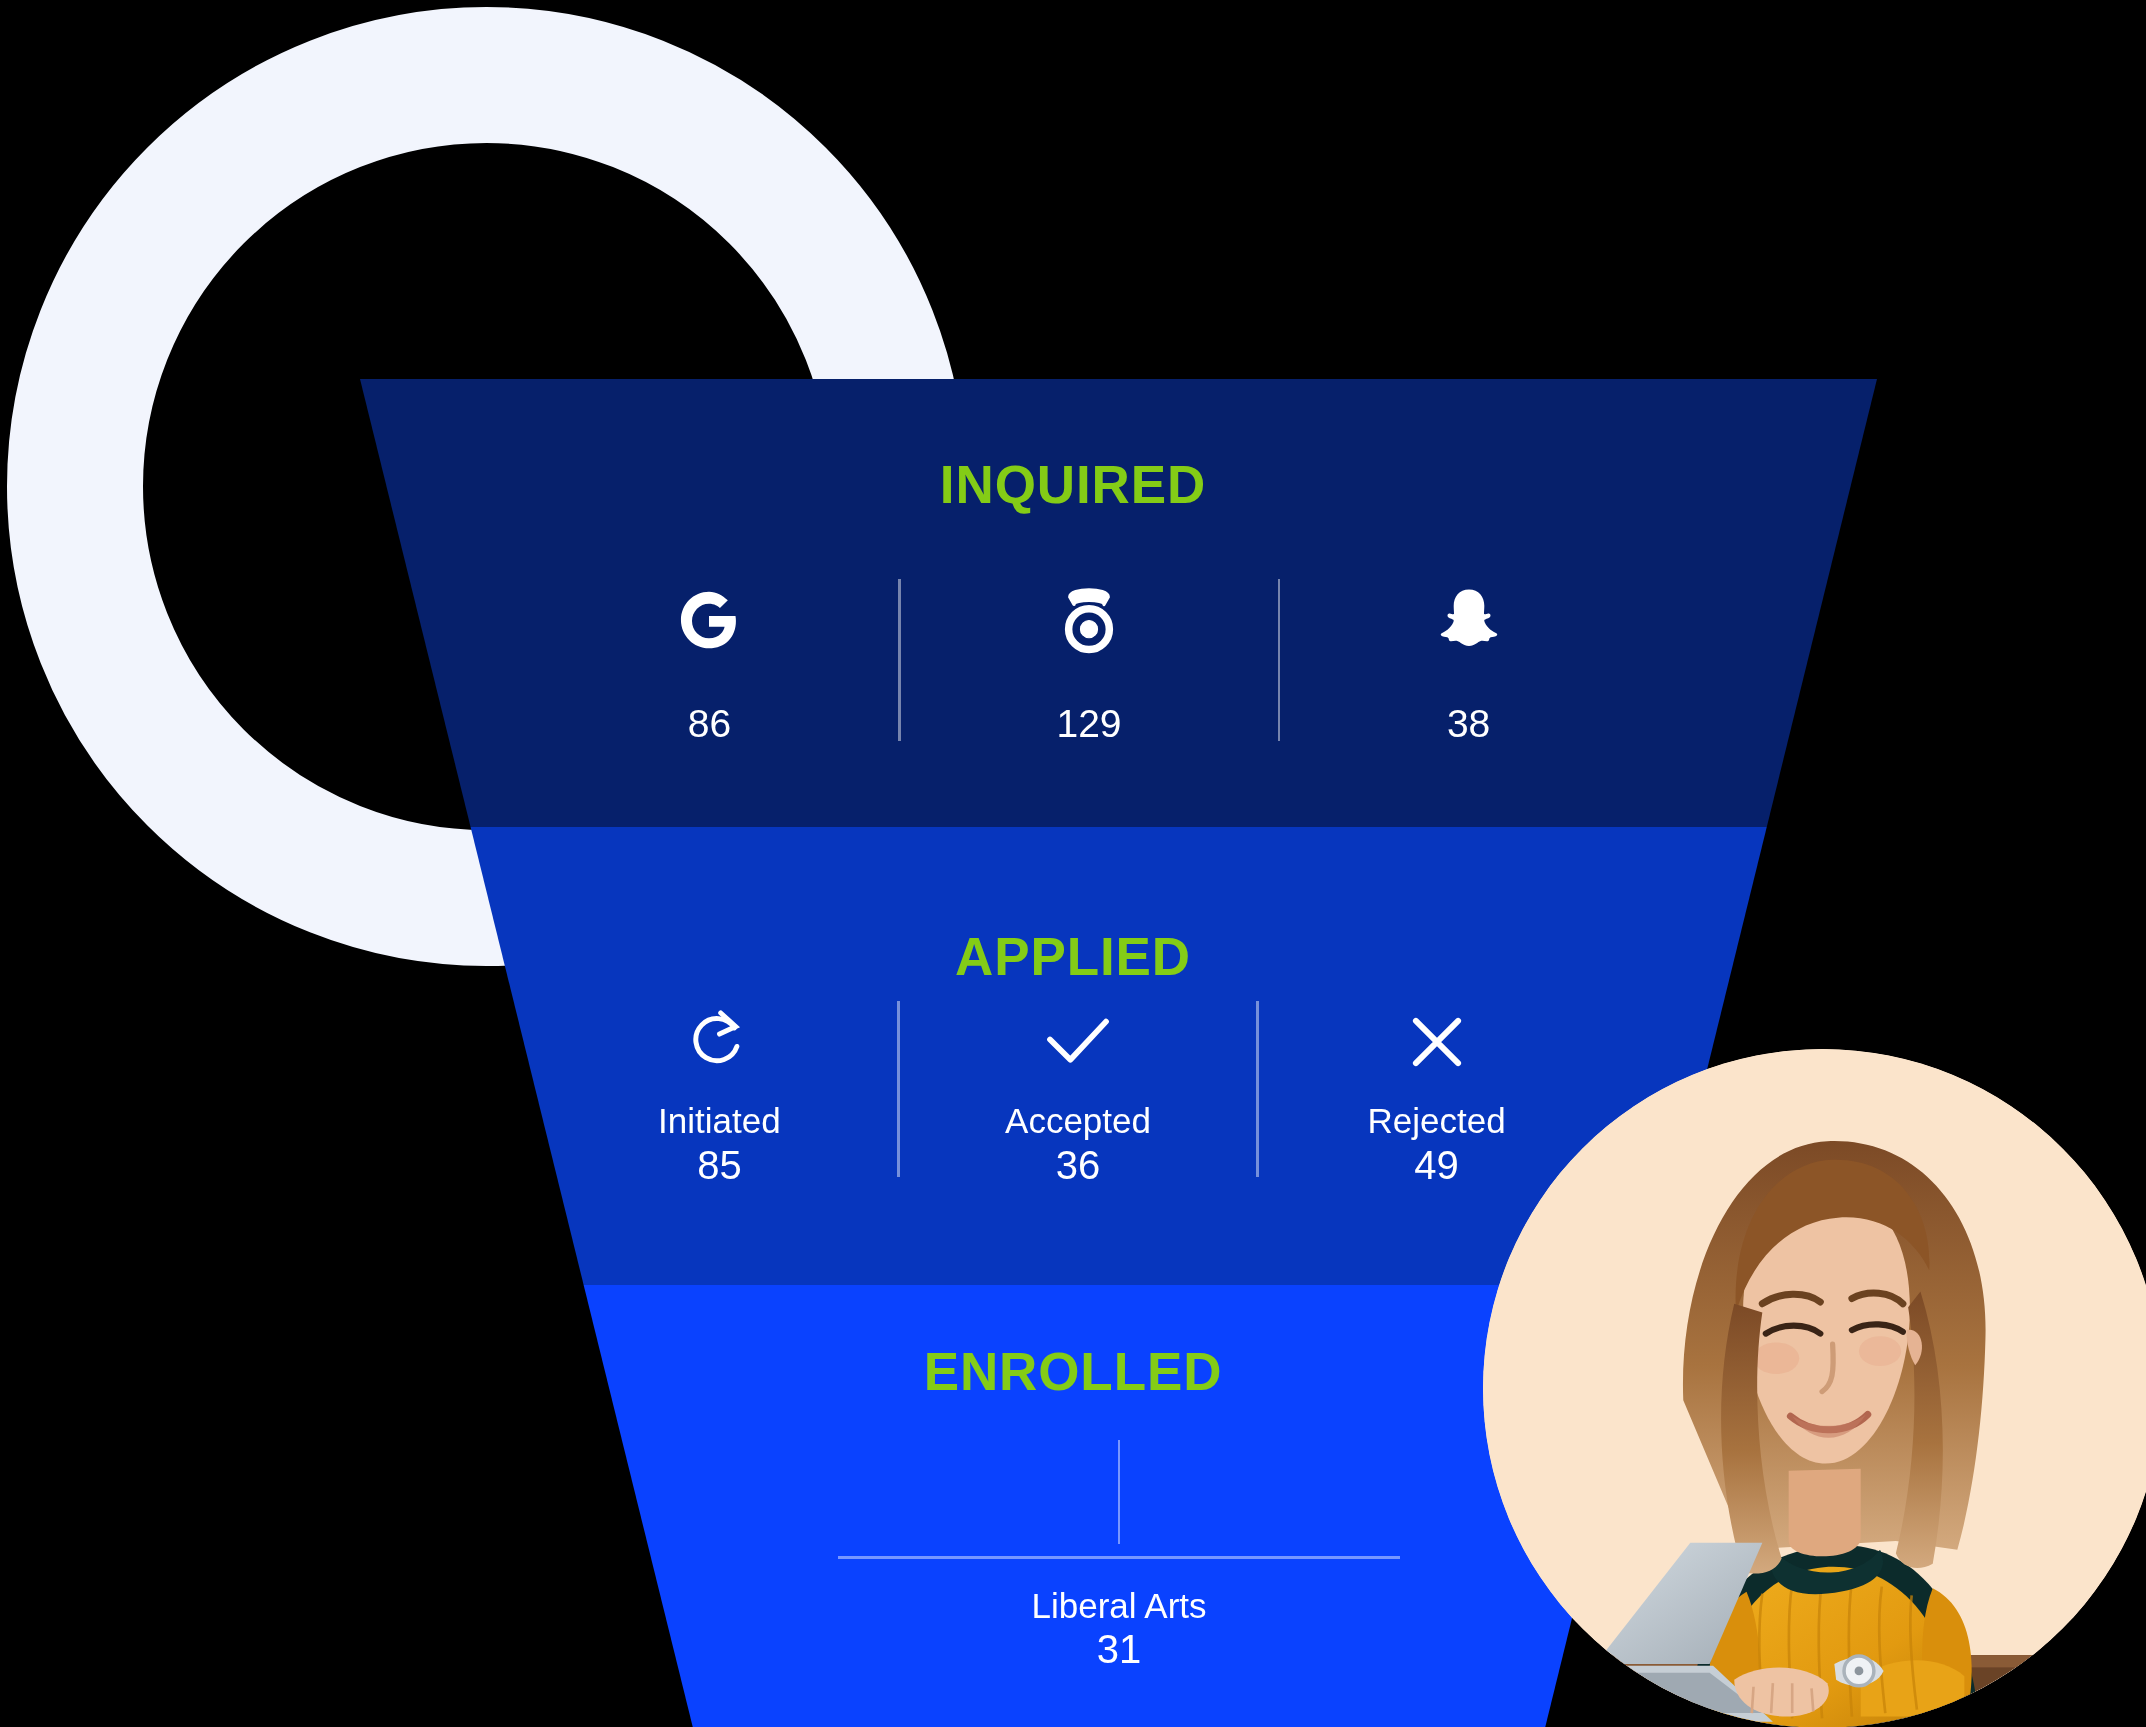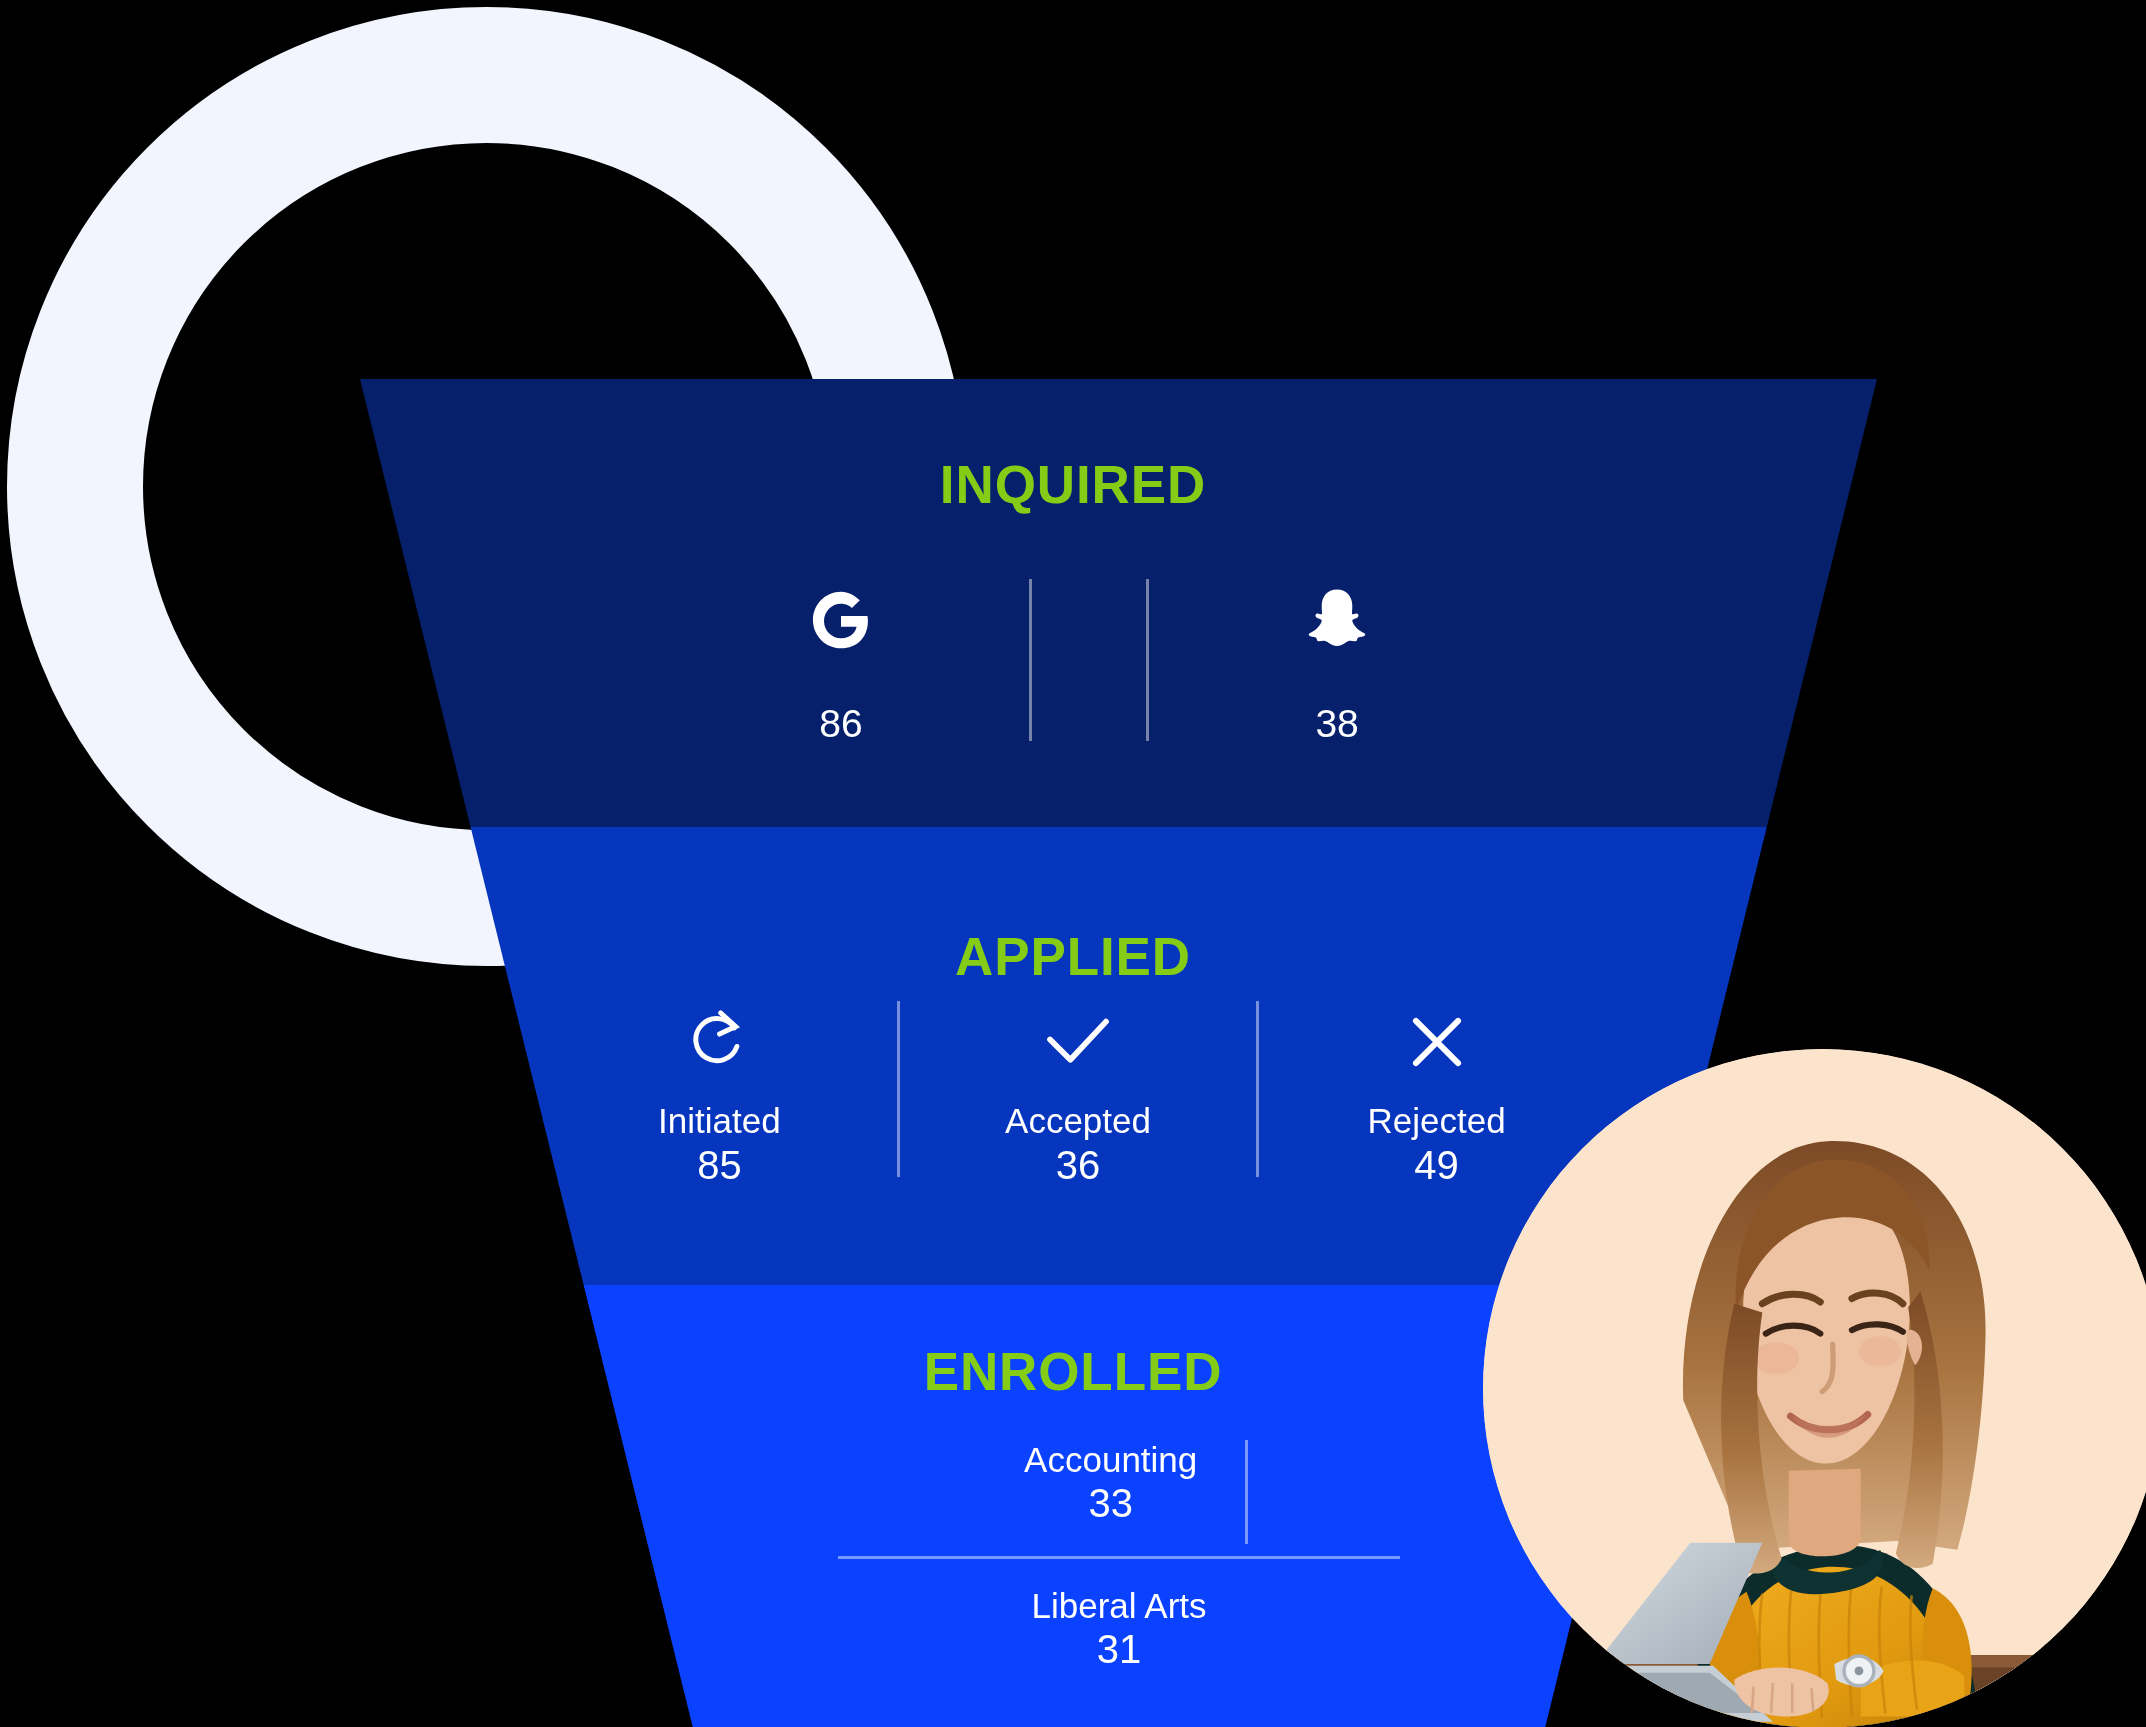--- a/index.html
+++ b/index.html
@@ -111,20 +111,31 @@
           <svg width="68" height="70" viewBox="0 0 48 48" fill="#ffffff">
             <path d="M24 4C13 4 4.2 12.9 4.2 24S13 44 24 44c11.4 0 19-8 19-19.3 0-1.4-.1-2.5-.3-3.6H24v7.6h11c-.5 2.8-3.4 8.2-11 8.2-6.6 0-12-5.5-12-12.2S17.4 12.5 24 12.5c3.8 0 6.3 1.6 7.7 3l5.6-5.4C33.7 6.7 29.3 4 24 4z"></path>
           </svg>
         </span>
         <span class="lbl"></span>
         <span class="val">86</span>
       </div>
 
       <div class="vdiv"></div>
 
+      <div class="metric">
+        <span class="ic">
+          <svg width="70" height="75" viewBox="0 0 64 70" fill="none" stroke="#ffffff">
+            <path d="M14 14 C14 5, 50 5, 50 14 L46 21 C46 16, 18 16, 18 21 Z" fill="#ffffff" stroke="#ffffff" stroke-width="3" stroke-linejoin="round"></path>
+            <circle cx="32" cy="44" r="19" stroke="#ffffff" stroke-width="7" fill="none"></circle>
+            <circle cx="32" cy="44" r="8" fill="#ffffff"></circle>
+          </svg>
+        </span>
+        <span class="lbl"></span>
+        <span class="val">129</span>
+      </div>
 
       <div class="vdiv"></div>
 
       <div class="metric">
         <span class="ic">
           <svg width="70" height="70" viewBox="0 0 64 64" fill="#ffffff">
             <path d="M32 4c9 0 14 6.5 14 15 0 3-.3 5.5-.3 7.6 1.4.6 3.3-1.3 5-.4 1.5.8 1.2 2.8-.4 3.8-1.8 1.1-4.6 1.3-4.3 2.9.6 3.3 6 9.4 10.6 10.9 1.8.6 1.6 2.4-.2 3-2 .7-4.6.6-5.5 1.6-.7.8-.2 2.4-1.4 2.9-1.6.6-4.3-.6-6.8-.1-2.8.6-5.3 4.6-10.7 4.6s-7.9-4-10.7-4.6c-2.5-.5-5.2.7-6.8.1-1.2-.5-.7-2.1-1.4-2.9-.9-1-3.5-.9-5.5-1.6-1.8-.6-2-2.4-.2-3C12 42.3 17.4 36.2 18 32.9c.3-1.6-2.5-1.8-4.3-2.9-1.6-1-1.9-3-.4-3.8 1.7-.9 3.6 1 5 .4 0-2.1-.3-4.6-.3-7.6 0-8.5 5-15 14-15z"></path>
           </svg>
         </span>
         <span class="lbl"></span>
@@ -171,24 +182,20 @@
         <span class="lbl">Rejected</span>
         <span class="val">49</span>
       </div>
 
     </div>
 
     <div class="stage-title" id="title-enrolled">ENROLLED</div>
 
     <div id="enrolled-grid">
       <div id="enrolled-top">
-        <div class="metric">
-          <span class="lbl">Accounting</span>
-          <span class="val">33</span>
-        </div>
         <div class="vdiv"></div>
       </div>
       <div id="enrolled-hdiv"></div>
       <div id="enrolled-bottom">
         <div class="metric">
           <span class="lbl">Liberal Arts</span>
           <span class="val">31</span>
         </div>
       </div>
     </div>

